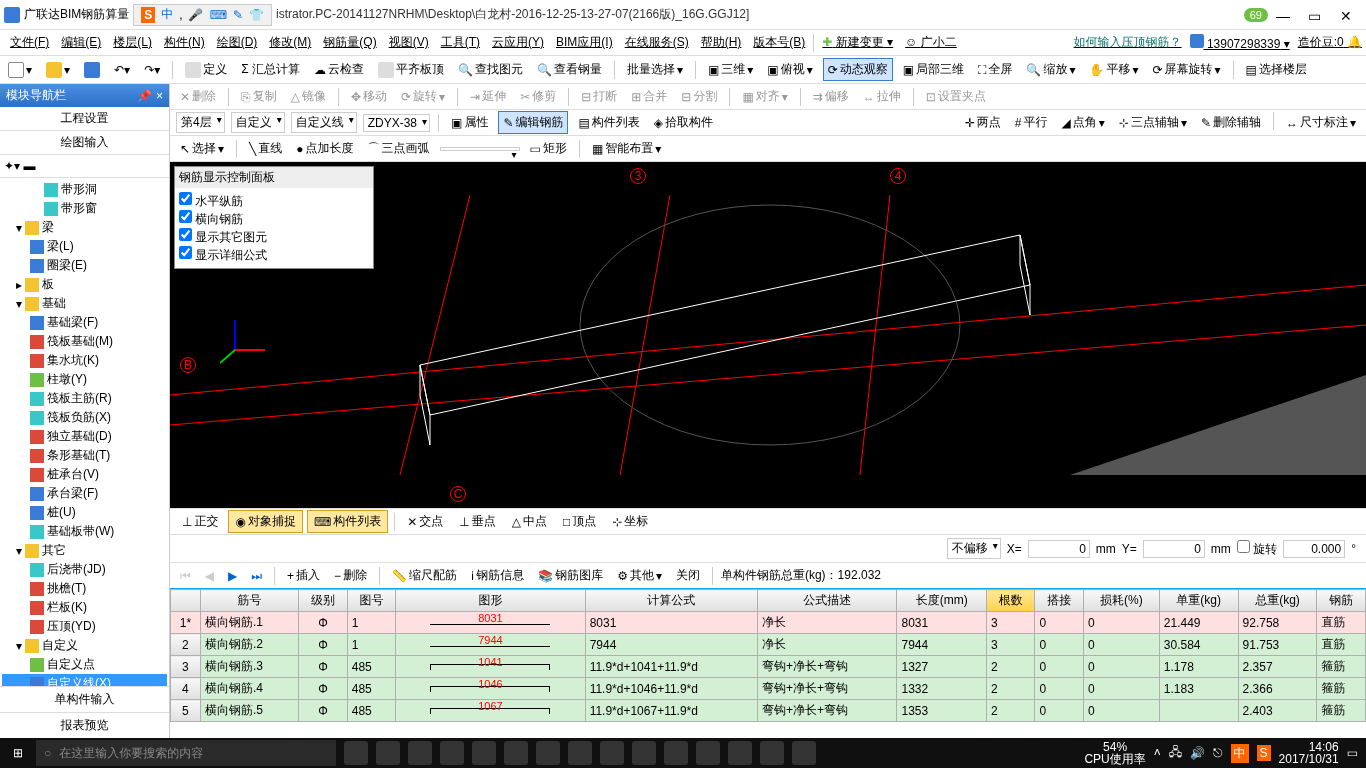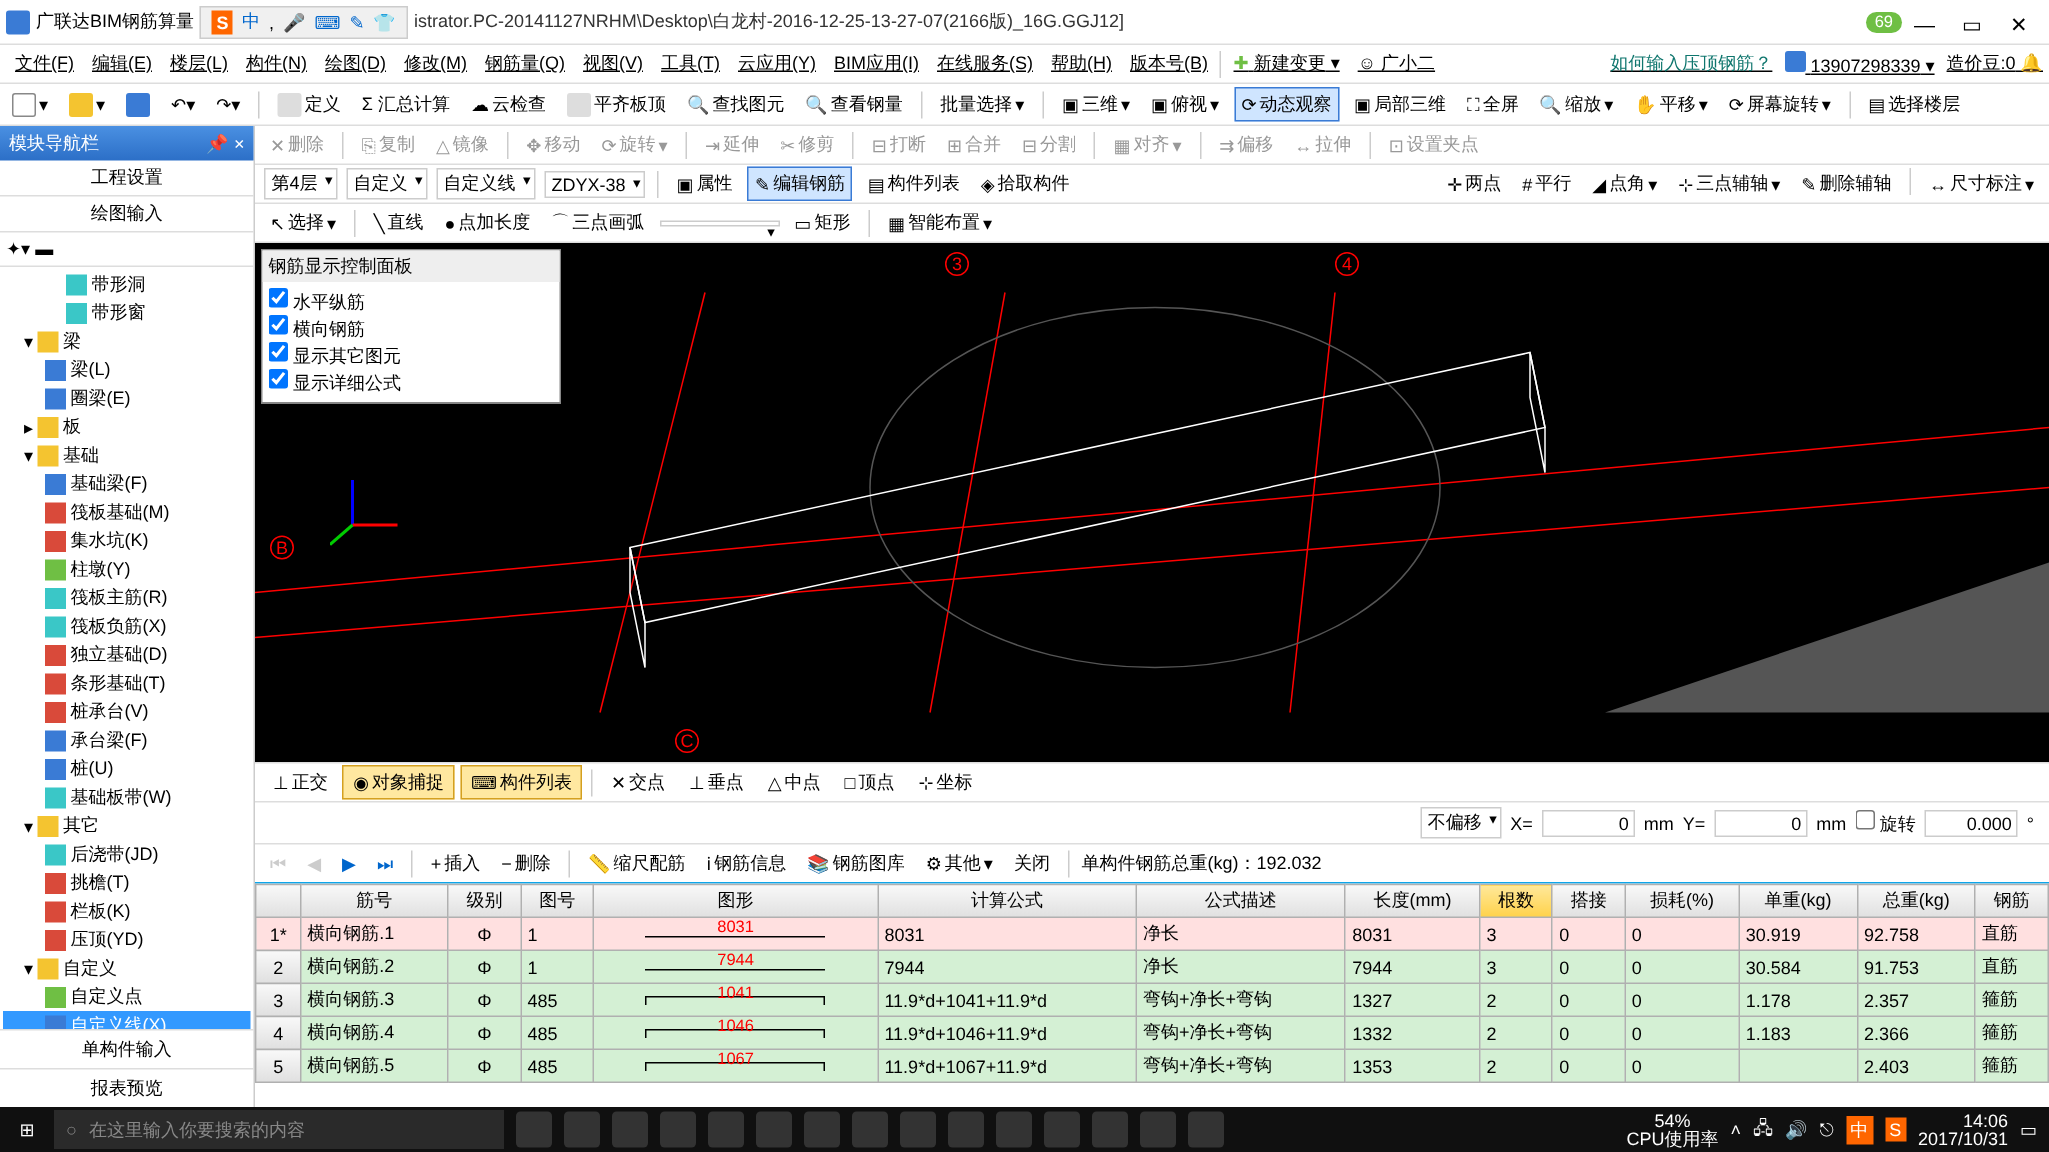--- a/index.html
+++ b/index.html
@@ -398,21 +398,21 @@
               <td>横向钢筋.1</td>
               <td class="center">Φ</td>
               <td>1</td>
               <td class="center"><span class="shape"><span class="line"></span><span class="num">8031</span></span></td>
               <td>8031</td>
               <td>净长</td>
               <td>8031</td>
               <td>3</td>
               <td>0</td>
               <td>0</td>
-              <td>30.919</td>
+              <td>21.449</td>
               <td>92.758</td>
               <td>直筋</td>
             </tr>
             <tr>
               <td class="rowhdr">2</td>
               <td>横向钢筋.2</td>
               <td class="center">Φ</td>
               <td>1</td>
               <td class="center"><span class="shape"><span class="line"></span><span class="num">7944</span></span></td>
               <td>7944</td>

